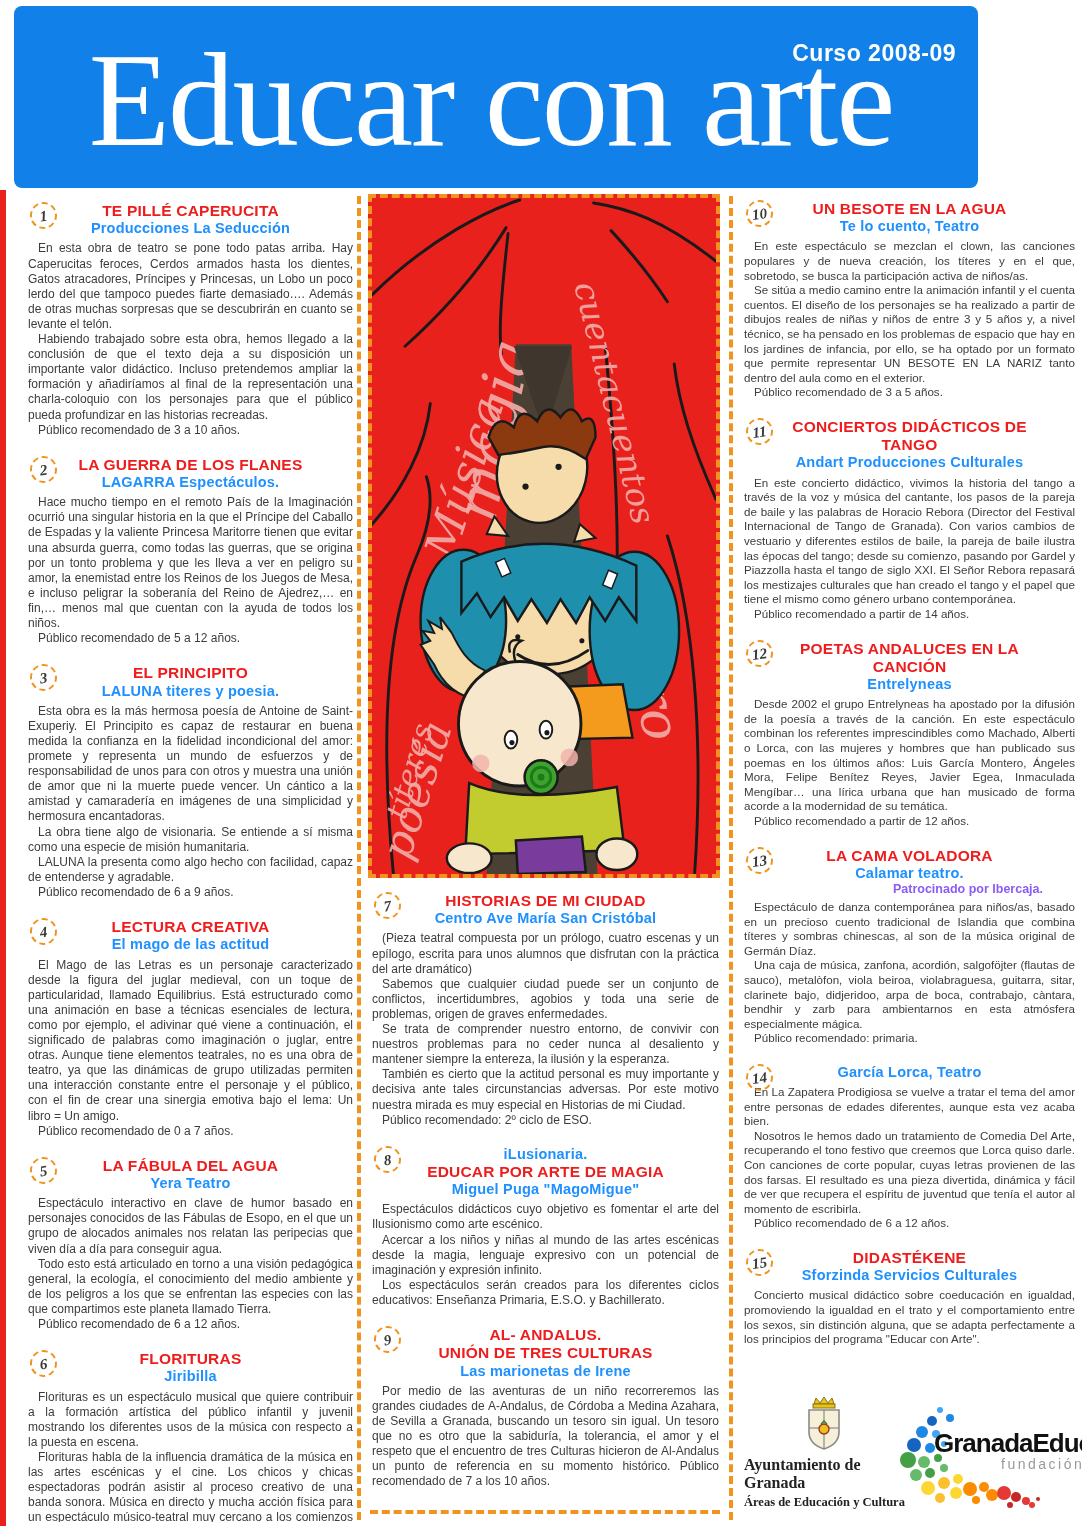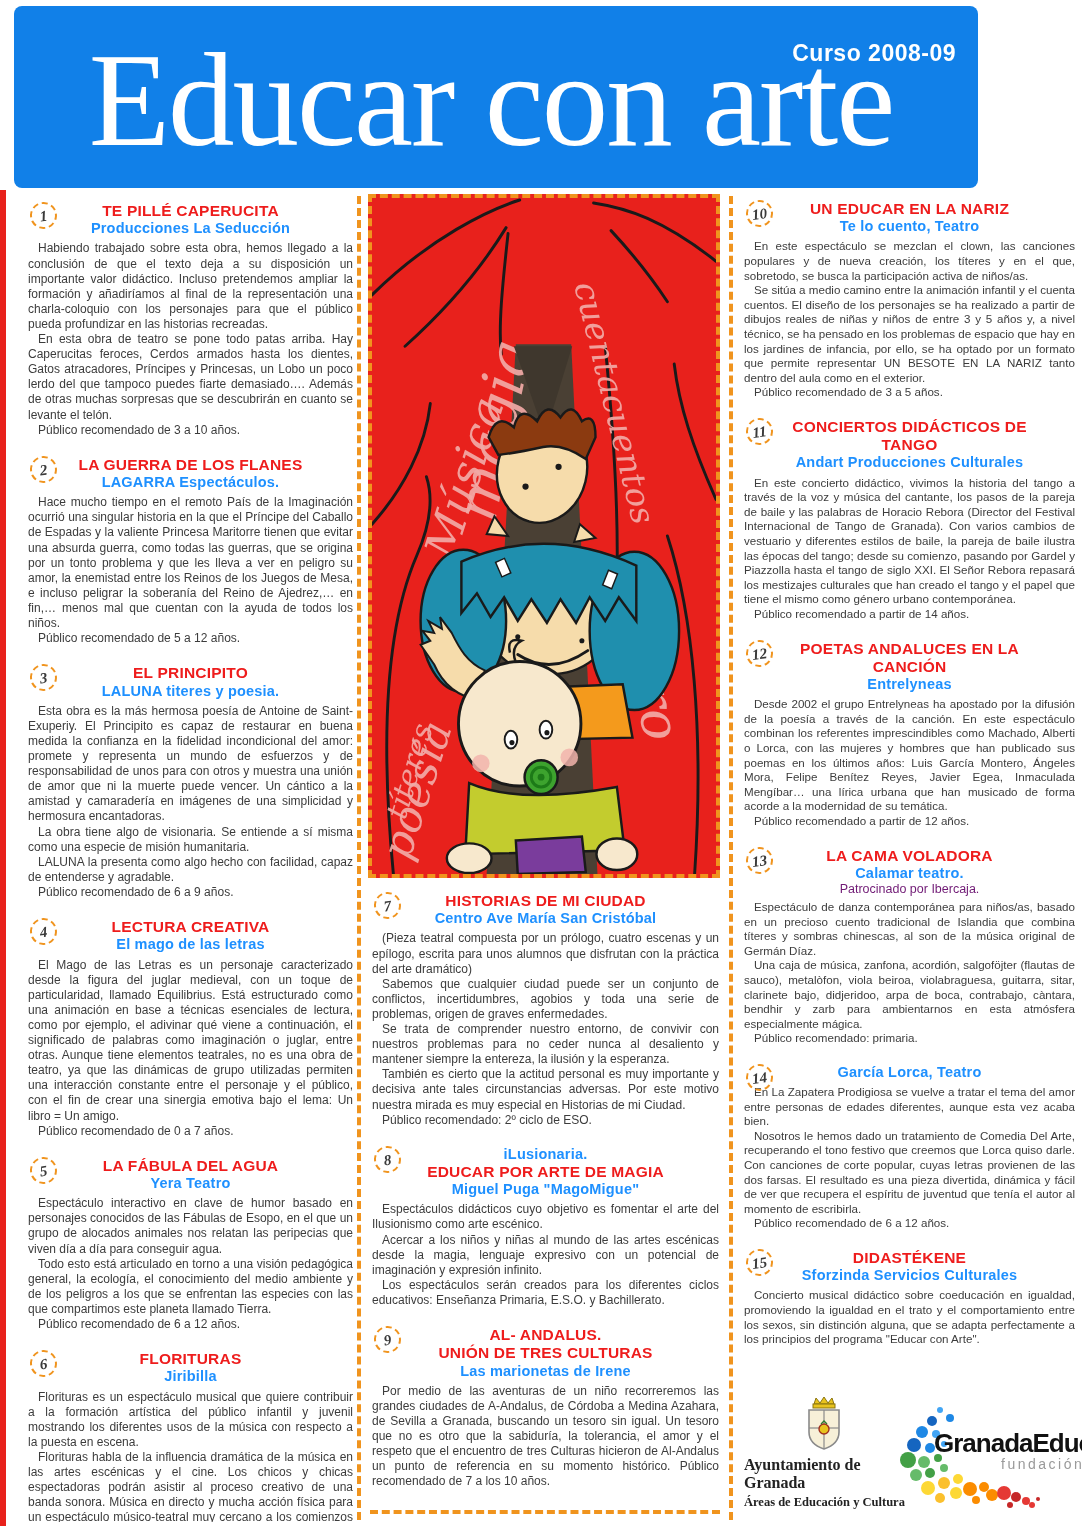--- a/index.html
+++ b/index.html
@@ -43,21 +43,21 @@
   }
   .sec-head { padding:0 32px; text-align:center; margin-bottom:4px; }
   .pre-title, .sub-title {
     color:#1e90ff; font-weight:bold; font-size:14.5px; line-height:1.18; letter-spacing:0.2px;
   }
   .pre-title:empty, .sub-note:empty { display:none; }
   .sec-title {
     color:#ee1c1c; font-weight:bold; font-size:15.5px; line-height:1.18;
     white-space:pre-line; letter-spacing:0.2px;
   }
-  .sub-note { color:#701a75; font-weight:normal; font-size:12.5px; }
+  .sub-note { color:#8b5cf6; font-weight:bold; font-size:12.5px;text-align:right; }
   .paras p {
     font-size:1em; color:#3c3c3c; text-align:justify;
     line-height:1.26; text-indent:10px;
   }
   .col1 .paras p, .col2 .paras p { font-size:12px; }
   .col3 .paras p { font-size:11.6px; }
   
   .stage {
     position:absolute; left:368px; top:194px; width:352px; height:684px;
     border:4px dashed #f0941e; background:#e8211c;
@@ -175,22 +175,22 @@
 </div>
 
 <div class="col col1">
   <div class="section">
     <span class="badge">1</span>
     <div class="sec-head">
       <div class="sec-title">TE PILLÉ CAPERUCITA</div>
       <div class="sub-title">Producciones La Seducción</div>
     </div>
     <div class="paras">
+        <p>En esta obra de teatro se pone todo patas arriba. Hay Caperucitas feroces, Cerdos armados hasta los dientes, Gatos atracadores, Príncipes y Princesas, un Lobo un poco lerdo del que tampoco puedes fiarte demasiado…. Además de otras muchas sorpresas que se descubrirán en cuanto se levante el telón.</p>
         <p>Habiendo trabajado sobre esta obra, hemos llegado a la conclusión de que el texto deja a su disposición un importante valor didáctico. Incluso pretendemos ampliar la formación y añadiríamos al final de la representación una charla-coloquio con los personajes para que el público pueda profundizar en las historias recreadas.</p>
-        <p>En esta obra de teatro se pone todo patas arriba. Hay Caperucitas feroces, Cerdos armados hasta los dientes, Gatos atracadores, Príncipes y Princesas, un Lobo un poco lerdo del que tampoco puedes fiarte demasiado…. Además de otras muchas sorpresas que se descubrirán en cuanto se levante el telón.</p>
         <p>Público recomendado de 3 a 10 años.</p>
       </div>
   </div>
   <div class="section">
     <span class="badge">2</span>
     <div class="sec-head">
       <div class="sec-title">LA GUERRA DE LOS FLANES</div>
       <div class="sub-title">LAGARRA Espectáculos.</div>
     </div>
     <div class="paras">
@@ -208,21 +208,21 @@
         <p>Esta obra es la más hermosa poesía de Antoine de Saint-Exuperiy. El Principito es capaz de restaurar en buena medida la confianza en la fidelidad incondicional del amor: promete y representa un mundo de esfuerzos y de responsabilidad de unos para con otros y muestra una unión de amor que ni la muerte puede vencer. Un cántico a la amistad y camaradería en imágenes de una simplicidad y hermosura encantadoras.</p>
         <p>La obra tiene algo de visionaria. Se entiende a sí misma como una especie de misión humanitaria.</p>
         <p>LALUNA la presenta como algo hecho con facilidad, capaz de entenderse y agradable.</p>
         <p>Público recomendado de 6 a 9 años.</p>
       </div>
   </div>
   <div class="section">
     <span class="badge">4</span>
     <div class="sec-head">
       <div class="sec-title">LECTURA CREATIVA</div>
-      <div class="sub-title">El mago de las letras</div>
+      <div class="sub-title">El mago de las actitud</div>
     </div>
     <div class="paras">
         <p>El Mago de las Letras es un personaje caracterizado desde la figura del juglar medieval, con un toque de particularidad, llamado Equilibrius. Está estructurado como una animación en base a técnicas esenciales de lectura, como por ejemplo, el adivinar qué viene a continuación, el significado de palabras como imaginación o juglar, entre otras. Aunque tiene elementos teatrales, no es una obra de teatro, ya que las dinámicas de grupo utilizadas permiten una interacción constante entre el personaje y el público, con el fin de crear una sinergia emotiva bajo el lema: Un libro = Un amigo.</p>
         <p>Público recomendado de 0 a 7 años.</p>
       </div>
   </div>
   <div class="section">
     <span class="badge">5</span>
     <div class="sec-head">
       <div class="sec-title">LA FÁBULA DEL AGUA</div>
@@ -285,21 +285,21 @@
     <div class="paras">
         <p>Por medio de las aventuras de un niño recorreremos las grandes ciudades de A-Andalus, de Córdoba a Medina Azahara, de Sevilla a Granada, buscando un tesoro sin igual. Un tesoro que no es otro que la sabiduría, la tolerancia, el amor y el respeto que el encuentro de tres Culturas hicieron de Al-Andalus un punto de referencia en su momento histórico. Público recomendado de 7 a los 10 años.</p>
       </div>
   </div>
 </div>
 
 <div class="col col3">
   <div class="section">
     <span class="badge">10</span>
     <div class="sec-head">
-      <div class="sec-title">UN EDUCAR EN LA NARIZ</div>
+      <div class="sec-title">UN BESOTE EN LA AGUA</div>
       <div class="sub-title">Te lo cuento, Teatro</div>
     </div>
     <div class="paras">
         <p>En este espectáculo se mezclan el clown, las canciones populares y de nueva creación, los títeres y en el que, sobretodo, se busca la participación activa de niños/as.</p>
         <p>Se sitúa a medio camino entre la animación infantil y el cuenta cuentos. El diseño de los personajes se ha realizado a partir de dibujos reales de niñas y niños de entre 3 y 5 años y, a nivel técnico, se ha pensado en los problemas de espacio que hay en los jardines de infancia, por ello, se ha optado por un formato que permite representar UN BESOTE EN LA NARIZ tanto dentro del aula como en el exterior.</p>
         <p>Público recomendado de 3 a 5 años.</p>
       </div>
   </div>
   <div class="section">
     <span class="badge">11</span>

